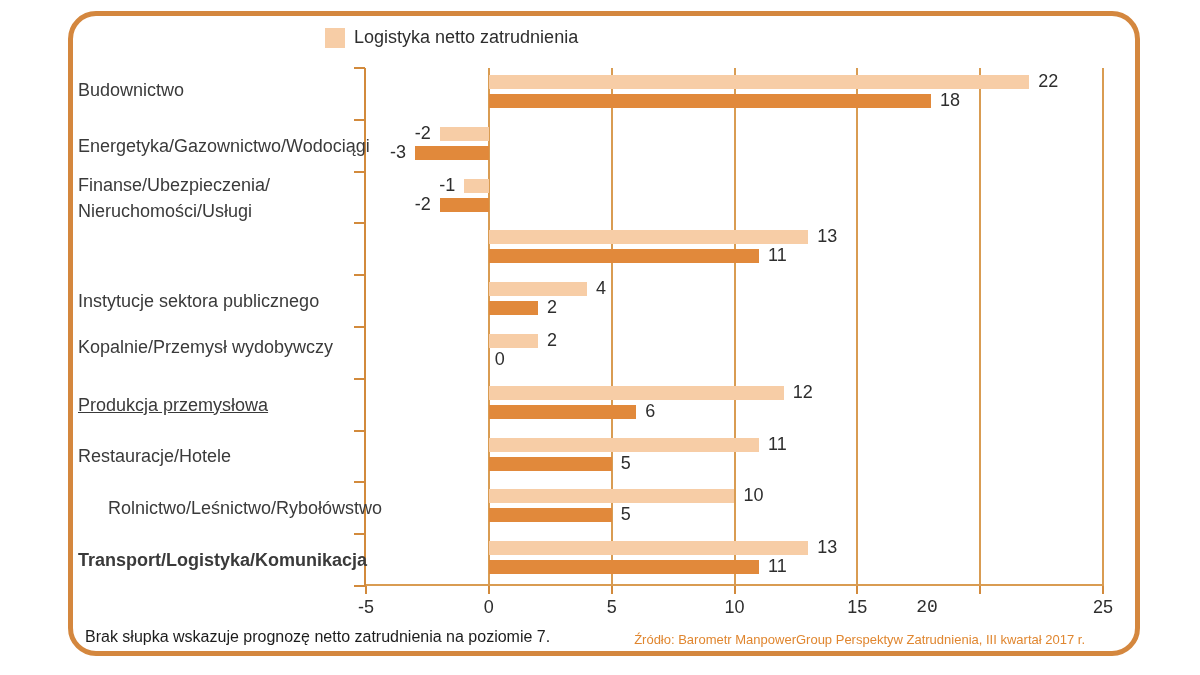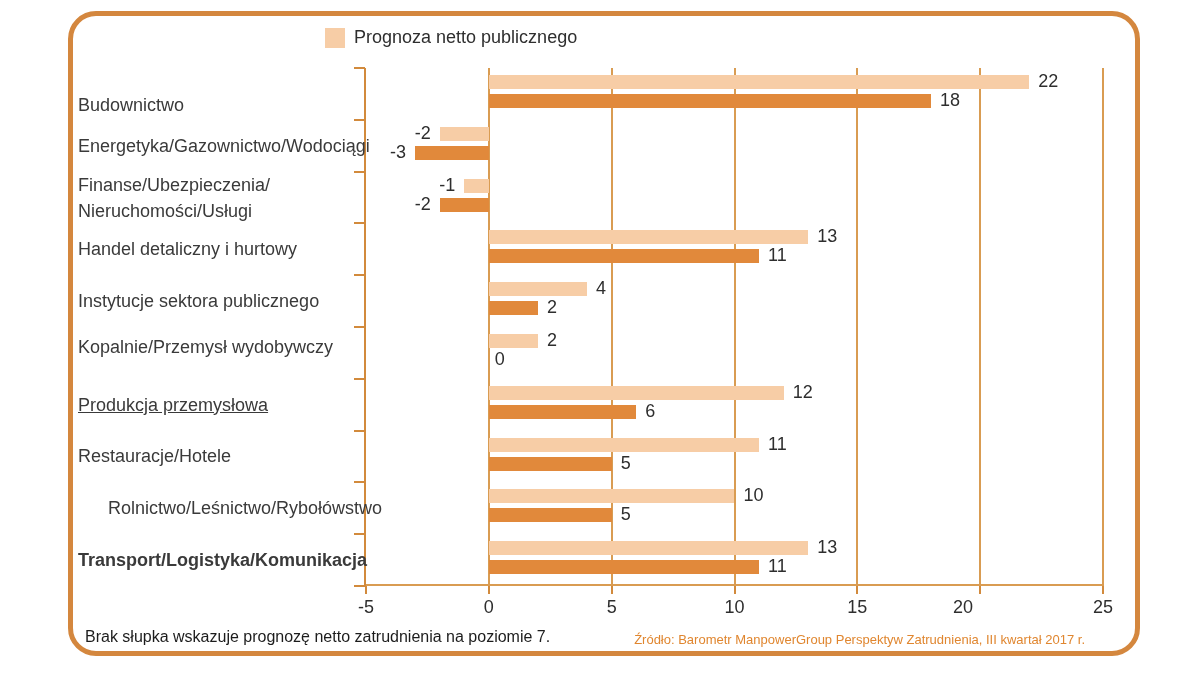--- a/index.html
+++ b/index.html
@@ -38,74 +38,73 @@
   .source{position:absolute;right:115px;top:632px;font-size:13px;color:var(--src);}
 </style>
 </head>
 <body>
 
 <div class="canvas">
   <div class="frame"></div>
 
   <div class="legend-item" style="left:325px">
     <span class="swatch" id="swatch-0" style="background: rgb(247, 205, 166);"></span>
-    <span class="legend-label">Prognoza netto publicznego</span>
+    <span class="legend-label">Logistyka netto zatrudnienia</span>
   </div>
 
   <div id="plot">
       <div class="btick" style="left: 365px; top: 586px;"></div>
       <div class="xlab" style="left: 336px; top: 597px;">-5</div>
       <div class="vline" style="left: 487.833px; top: 68px; height: 518px;"></div>
       <div class="btick" style="left: 487.833px; top: 586px;"></div>
       <div class="xlab" style="left: 458.833px; top: 597px;">0</div>
       <div class="vline" style="left: 610.667px; top: 68px; height: 518px;"></div>
       <div class="btick" style="left: 610.667px; top: 586px;"></div>
       <div class="xlab" style="left: 581.667px; top: 597px;">5</div>
       <div class="vline" style="left: 733.5px; top: 68px; height: 518px;"></div>
       <div class="btick" style="left: 733.5px; top: 586px;"></div>
       <div class="xlab" style="left: 704.5px; top: 597px;">10</div>
       <div class="vline" style="left: 856.333px; top: 68px; height: 518px;"></div>
       <div class="btick" style="left: 856.333px; top: 586px;"></div>
       <div class="xlab" style="left: 827.333px; top: 597px;">15</div>
       <div class="vline" style="left: 979.167px; top: 68px; height: 518px;"></div>
       <div class="btick" style="left: 979.167px; top: 586px;"></div>
-      <div class="xlab" style="left: 933px; top: 597px;">20</div>
+      <div class="xlab" style="left: 897px; top: 597px; font-family: Liberation Mono, monospace;">20</div>
       <div class="vline" style="left: 1102px; top: 68px; height: 518px;"></div>
       <div class="btick" style="left: 1102px; top: 586px;"></div>
       <div class="xlab" style="left: 1073px; top: 597px;">25</div>
       <div class="cat-axis" style="left: 364px; top: 68px; height: 518px;"></div>
       <div class="hline" style="left: 366px; top: 584px; width: 737px;"></div>
       <div class="ctick" style="left: 354px; top: 67px;"></div>
       <div class="ctick" style="left: 354px; top: 118.8px;"></div>
       <div class="ctick" style="left: 354px; top: 170.6px;"></div>
       <div class="ctick" style="left: 354px; top: 222.4px;"></div>
       <div class="ctick" style="left: 354px; top: 274.2px;"></div>
       <div class="ctick" style="left: 354px; top: 326px;"></div>
       <div class="ctick" style="left: 354px; top: 377.8px;"></div>
       <div class="ctick" style="left: 354px; top: 429.6px;"></div>
       <div class="ctick" style="left: 354px; top: 481.4px;"></div>
       <div class="ctick" style="left: 354px; top: 533.2px;"></div>
       <div class="ctick" style="left: 354px; top: 585px;"></div>
-      <div class="catlab" style="top: 79px; height: 51.8px; text-align: center;">Budownictwo</div>
+      <div class="catlab" style="top: 64px; height: 51.8px; text-align: center;">Budownictwo</div>
       <div class="bar" style="left: 488.833px; top: 75px; width: 540.467px; background: rgb(247, 205, 166);"></div>
       <div class="vallab" style="top: 71px; left: 1038.3px; text-align: center;">22</div>
       <div class="bar" style="left: 488.833px; top: 94px; width: 442.2px; background: rgb(225, 137, 59);"></div>
       <div class="vallab" style="top: 90px; left: 940.033px;">18</div>
       <div class="catlab" style="top: 119.8px; height: 51.8px;">Energetyka/Gazownictwo/Wodociągi</div>
       <div class="bar" style="left: 439.7px; top: 126.8px; width: 49.1333px; background: rgb(247, 205, 166);"></div>
       <div class="vallab" style="top: 122.8px; left: 390.7px; width: 40px; text-align: right;">-2</div>
       <div class="bar" style="left: 415.133px; top: 145.8px; width: 73.7px; background: rgb(225, 137, 59);"></div>
       <div class="vallab" style="top: 141.8px; left: 366.133px; width: 40px; text-align: right;">-3</div>
       <div class="catlab" style="top: 171.6px; height: 51.8px;">Finanse/Ubezpieczenia/
 Nieruchomości/Usługi</div>
       <div class="bar" style="left: 464.267px; top: 178.6px; width: 24.5667px; background: rgb(247, 205, 166);"></div>
       <div class="vallab" style="top: 174.6px; left: 415.267px; width: 40px; text-align: right;">-1</div>
       <div class="bar" style="left: 439.7px; top: 197.6px; width: 49.1333px; background: rgb(225, 137, 59);"></div>
       <div class="vallab" style="top: 193.6px; left: 390.7px; width: 40px; text-align: right;">-2</div>
-      <div class="catlab" style="top: 223.4px; height: 51.8px;">Handel detaliczny i hurtowy</div>
       <div class="bar" style="left: 488.833px; top: 230.4px; width: 319.367px; background: rgb(247, 205, 166);"></div>
       <div class="vallab" style="top: 226.4px; left: 817.2px;">13</div>
       <div class="bar" style="left: 488.833px; top: 249.4px; width: 270.233px; background: rgb(225, 137, 59);"></div>
       <div class="vallab" style="top: 245.4px; left: 768.067px;">11</div>
       <div class="catlab" style="top: 275.2px; height: 51.8px;">Instytucje sektora publicznego</div>
       <div class="bar" style="left: 488.833px; top: 282.2px; width: 98.2667px; background: rgb(247, 205, 166);"></div>
       <div class="vallab" style="top: 278.2px; left: 596.1px;">4</div>
       <div class="bar" style="left: 488.833px; top: 301.2px; width: 49.1333px; background: rgb(225, 137, 59);"></div>
       <div class="vallab" style="top: 297.2px; left: 546.967px;">2</div>
       <div class="catlab" style="top: 321px; height: 51.8px;">Kopalnie/Przemysł wydobywczy</div>

